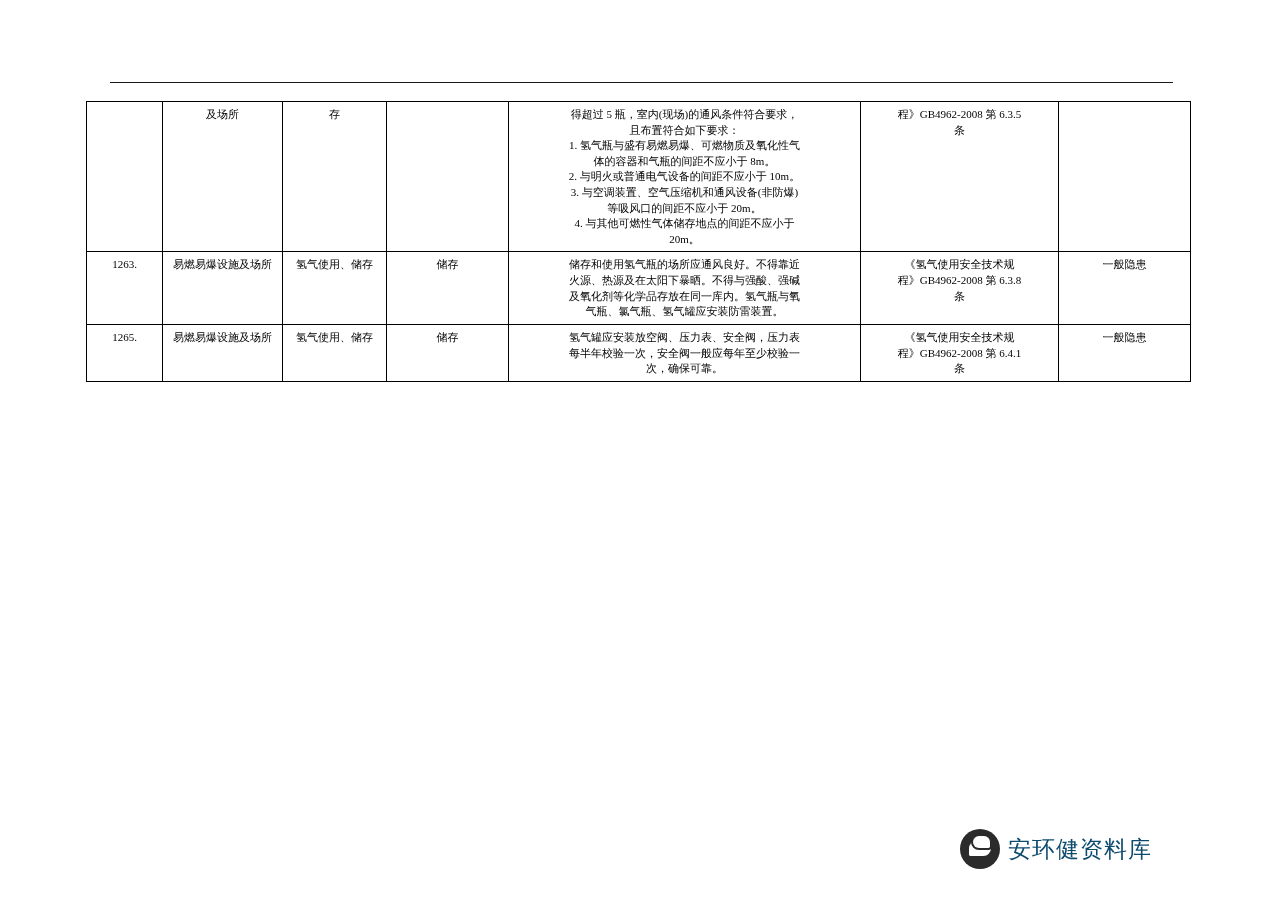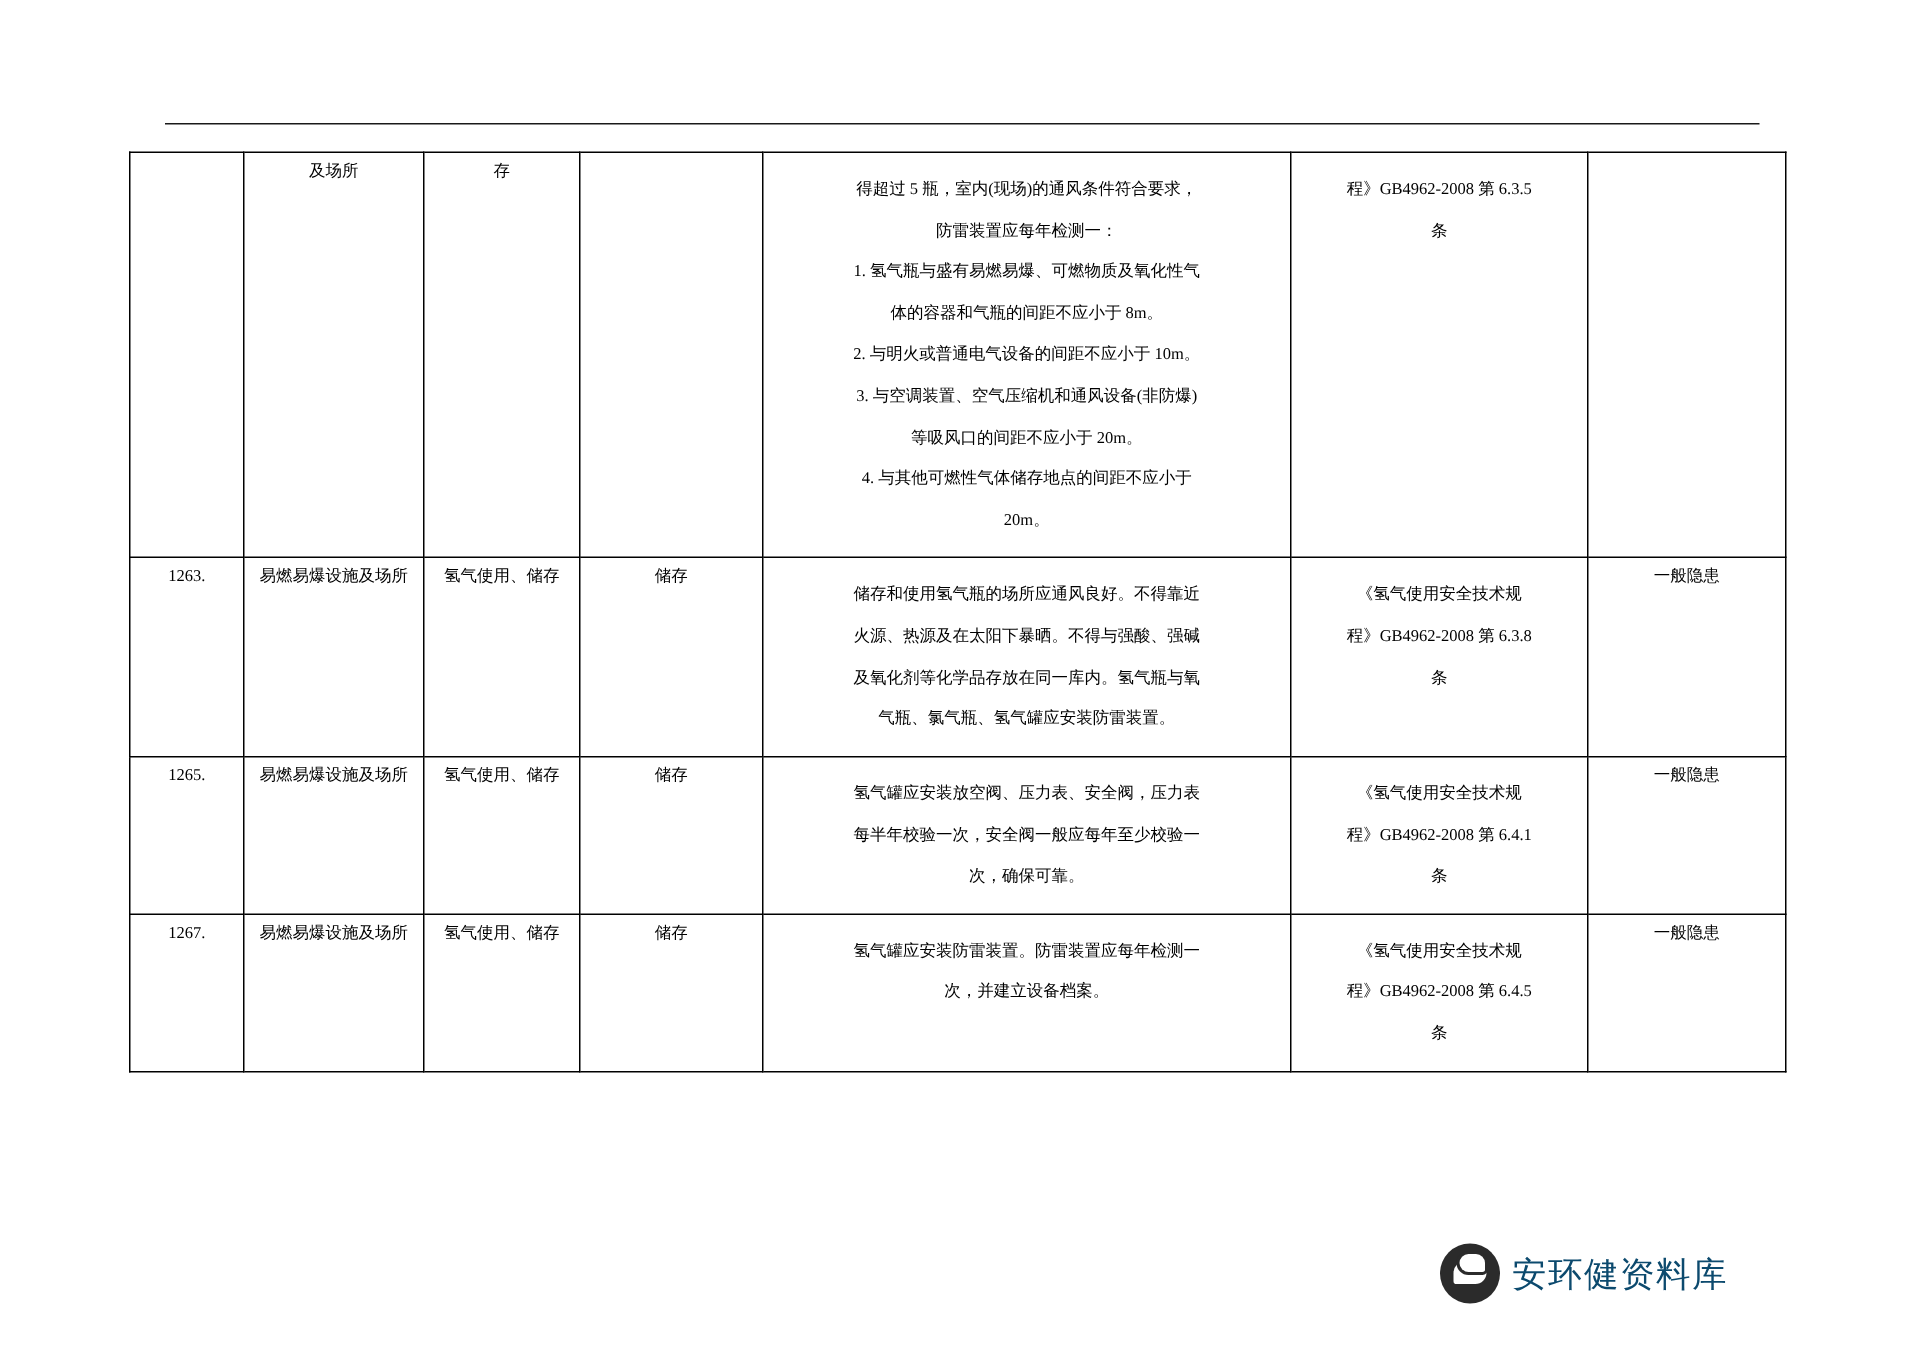--- a/index.html
+++ b/index.html
@@ -66,21 +66,21 @@
   td.act { padding-left: 8px; }
   td.type { padding-left: 14px; }
   td.desc { vertical-align: top; }
   td.ref  { vertical-align: top; }
   td.level {
     vertical-align: bottom;
     text-align: center;
     padding-bottom: 5px;
   }
   td.desc p, td.ref p {
-    margin: 12px;
+    margin: 0;
   }
   .watermark {
     position: absolute;
     left: 960px;
     top: 818px;
     width: 250px;
     height: 62px;
     display: flex;
     align-items: center;
     gap: 8px;
@@ -145,21 +145,21 @@
         <td class="no"></td>
         <td class="cat">
           <div>及场所</div>
         </td>
         <td class="act">
           <div>存</div>
         </td>
         <td class="type"></td>
         <td class="desc">
           <p>得超过 5 瓶，室内(现场)的通风条件符合要求，</p>
-          <p>防雷装置应每年检测一：</p>
+          <p>且布置符合如下要求：</p>
           <p>1.  氢气瓶与盛有易燃易爆、可燃物质及氧化性气</p>
           <p>体的容器和气瓶的间距不应小于 8m。</p>
           <p>2.  与明火或普通电气设备的间距不应小于 10m。</p>
           <p>3.  与空调装置、空气压缩机和通风设备(非防爆)</p>
           <p>等吸风口的间距不应小于 20m。</p>
           <p>4.  与其他可燃性气体储存地点的间距不应小于</p>
           <p>20m。</p>
         </td>
         <td class="ref">
           <p>程》GB4962-2008 第 6.3.5</p>
@@ -201,36 +201,20 @@
         </td>
         <td class="ref">
           <p>《氢气使用安全技术规</p>
           <p>程》GB4962-2008 第 6.4.1</p>
           <p>条</p>
         </td>
         <td class="level">一般隐患</td>
       </tr>
 
 
-      <tr>
-        <td class="no">1267.</td>
-        <td class="cat">易燃易爆设施及场所</td>
-        <td class="act">氢气使用、储存</td>
-        <td class="type">储存</td>
-        <td class="desc">
-          <p>氢气罐应安装防雷装置。防雷装置应每年检测一</p>
-          <p>次，并建立设备档案。</p>
-        </td>
-        <td class="ref">
-          <p>《氢气使用安全技术规</p>
-          <p>程》GB4962-2008 第 6.4.5</p>
-          <p>条</p>
-        </td>
-        <td class="level">一般隐患</td>
-      </tr>
 
     </tbody>
   </table>
 
   <div class="watermark">
     <div class="wm-logo"></div>
     <div class="wm-text">安环健资料库</div>
   </div>
 
 </div>

